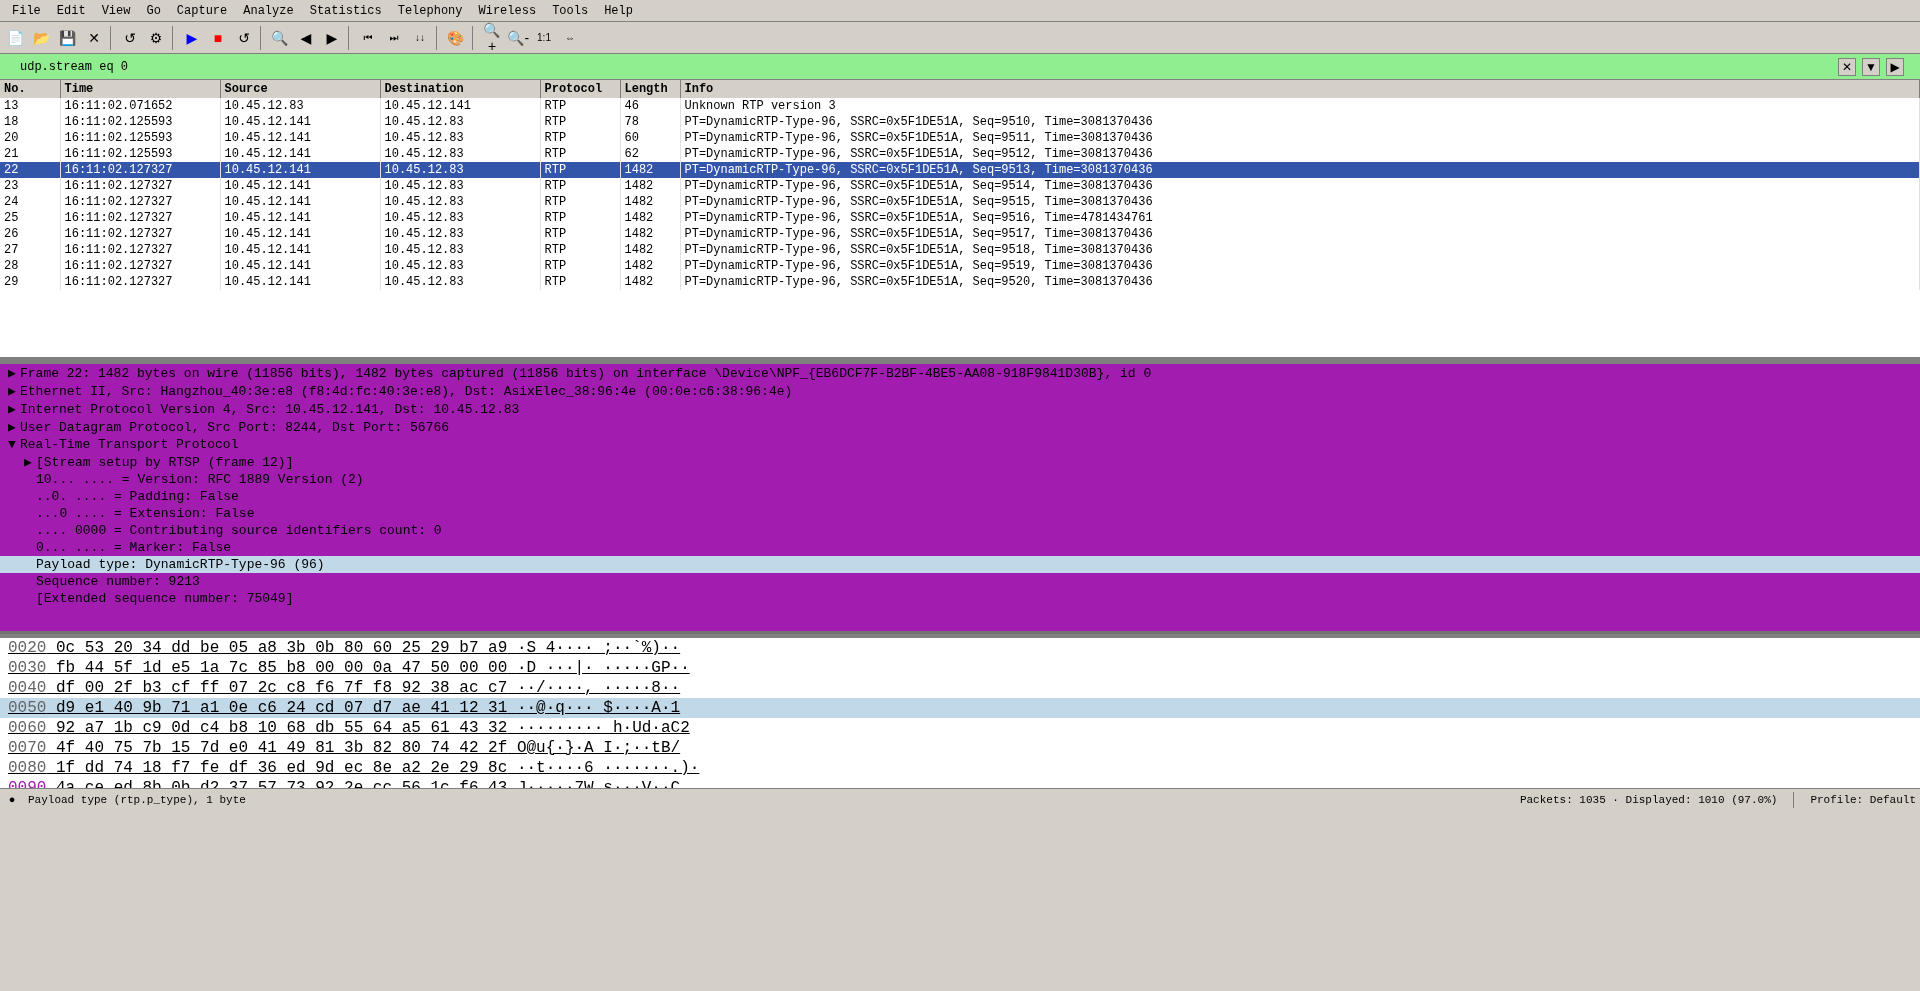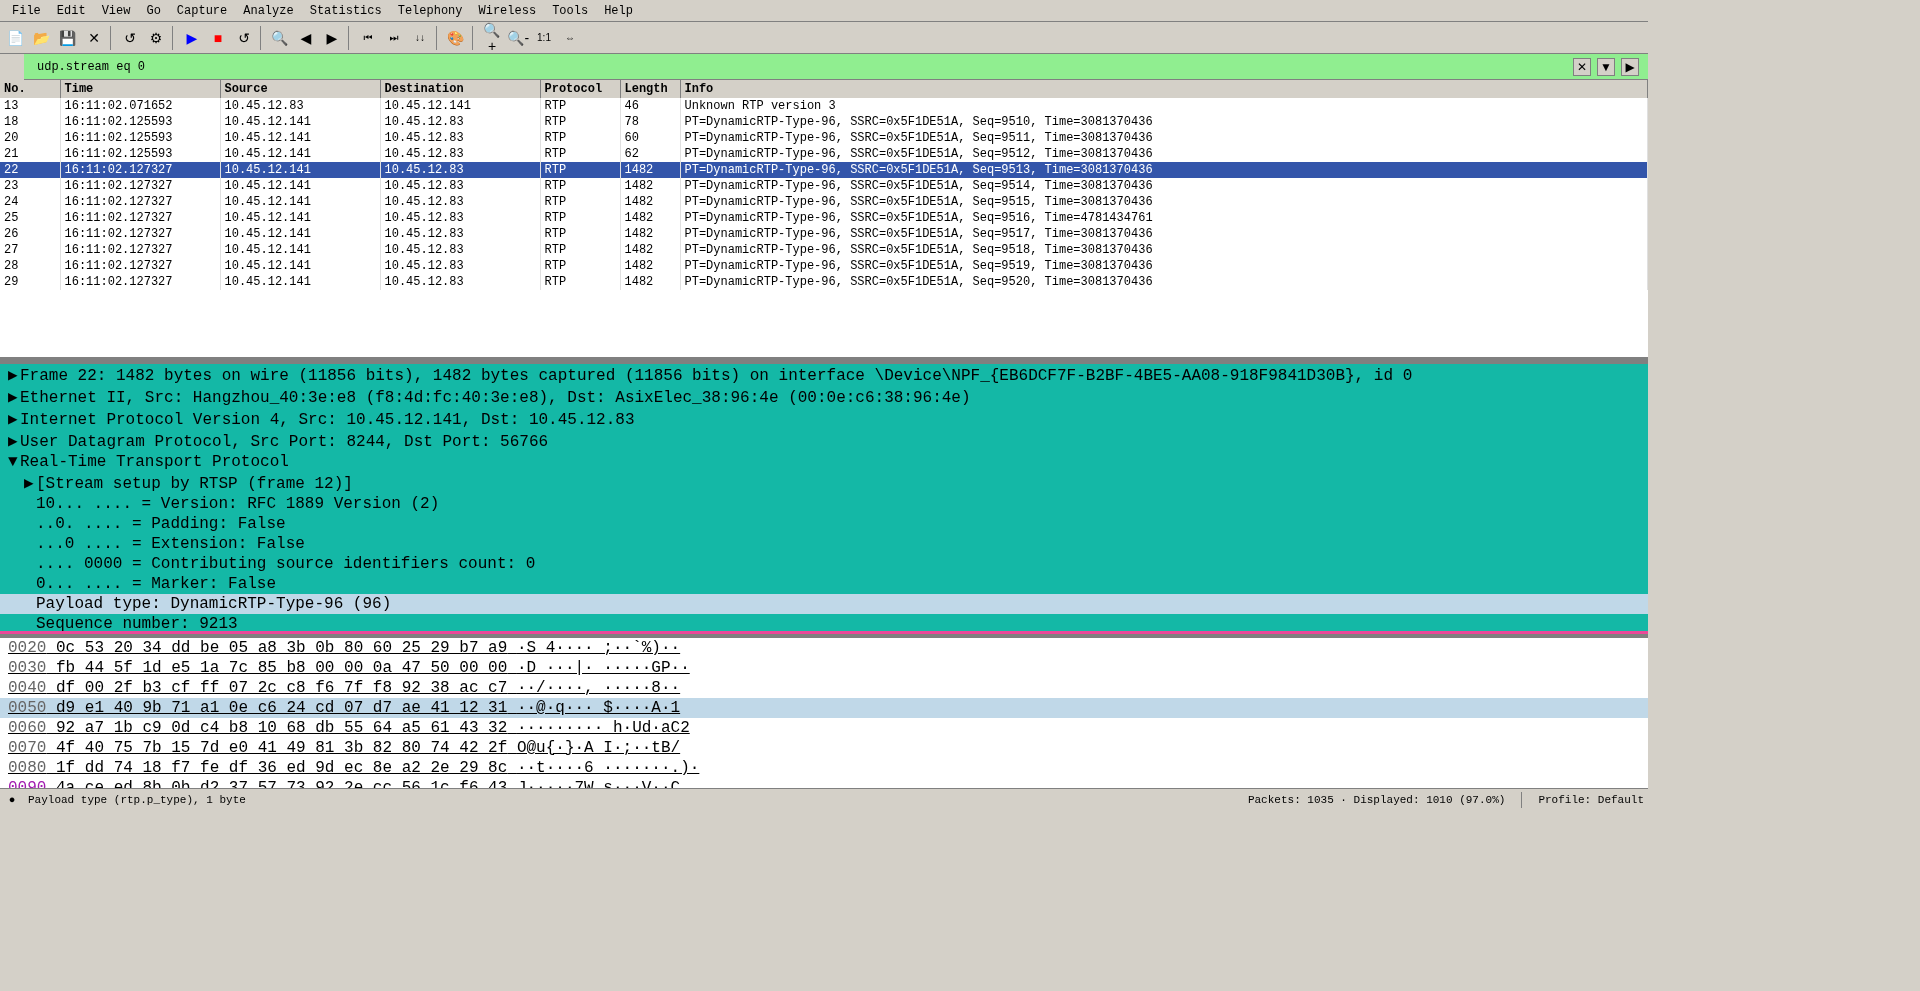--- a/index.html
+++ b/index.html
@@ -8,53 +8,53 @@
     
     #menubar { background: #d4d0c8; display: flex; align-items: center; height: 22px; padding: 2px 4px; border-bottom: 1px solid #808080; }
     .menu-item { padding: 2px 8px; cursor: pointer; font-size: 12px; }
     
     
     #toolbar { background: #d4d0c8; display: flex; align-items: center; height: 32px; padding: 2px 4px; border-bottom: 1px solid #808080; gap: 2px; }
     .toolbar-btn { width: 24px; height: 24px; background: #d4d0c8; border: 1px solid transparent; cursor: pointer; display: flex; align-items: center; justify-content: center; font-size: 14px; }
     .toolbar-sep { width: 4px; height: 24px; border-left: 1px solid #808080; margin: 0 2px; }
     
     
-    #filterbar { background: #90ee90; display: flex; align-items: center; height: 26px; padding: 2px 9px; border-bottom: 1px solid #808080; gap: 4px; margin-left: 24px; }
+    #filterbar { background: #90ee90; display: flex; align-items: center; height: 26px; padding: 2px 16px; border-bottom: 1px solid #808080; gap: 4px; }
     #filter-input { flex: 1; height: 20px; background: #90ee90; border: none; font-size: 12px; font-family: 'Courier New', monospace; outline: none; padding: 0 4px; }
     .filter-x { width: 18px; height: 18px; background: #d4d0c8; border: 1px solid #808080; cursor: pointer; display: flex; align-items: center; justify-content: center; font-size: 12px; margin-left: auto; }
     
     
     #packet-list { background: white; height: 280px; overflow-y: auto; border-bottom: 3px solid #808080; }
     #packet-list table { width: 100%; border-collapse: collapse; }
     #packet-list thead tr { background: #d4d0c8; }
     #packet-list thead th { text-align: left; padding: 2px 4px; border-right: 1px solid #808080; font-weight: bold; font-size: 12px; position: sticky; top: 0; background: #d4d0c8; }
     #packet-list tbody tr { cursor: pointer; }
     #packet-list tbody tr.selected { background: #3355aa; color: white; }
     #packet-list tbody td { padding: 1px 4px; border-right: 1px solid #e0e0e0; font-size: 12px; white-space: nowrap; }
     
     
-    #packet-detail { background: #14b8a6; height: 270px; overflow-y: auto; border-bottom: 3px solid #ec4899; font-size: 16px; }
+    #packet-detail { background: #a21caf; height: 270px; overflow-y: auto; border-bottom: 3px solid #737373; font-size: 13px; }
     .detail-line { padding: 1px 8px; cursor: pointer; white-space: nowrap; }
     .detail-line.highlighted { background: #c0d8e8; }
     .detail-toggle { display: inline-block; width: 12px; cursor: pointer; }
     .detail-indent { display: inline-block; width: 16px; }
     
     
     #hex-dump { background: white; height: 150px; overflow-y: auto; font-size: 16px; font-family: 'Courier New', monospace; text-decoration: underline; }
     .hex-line { padding: 1px 8px; white-space: nowrap; cursor: pointer; }
     .hex-line.highlighted { background: #c0d8e8; }
     
     
     #statusbar { background: #d4d0c8; height: 22px; display: flex; align-items: center; padding: 0 4px; border-top: 1px solid #808080; font-size: 11px; gap: 4px; }
     .status-left { display: flex; align-items: center; gap: 8px; flex: 1; }
     .status-right { display: flex; align-items: center; gap: 16px; padding-left: 32px; }
     .status-icon { width: 16px; height: 16px; display: flex; align-items: center; justify-content: center; cursor: pointer; }
     
     
-    .main-content { display: flex; flex-direction: column; width: 1648px; }
+    .main-content { display: flex; flex-direction: column; width: 1920px; }
     
     
     .resize-handle { height: 4px; background: #808080; cursor: ns-resize; }
   </style>
 </head>
 <body>
 
 <div class="main-content">
 
   <div id="menubar">

